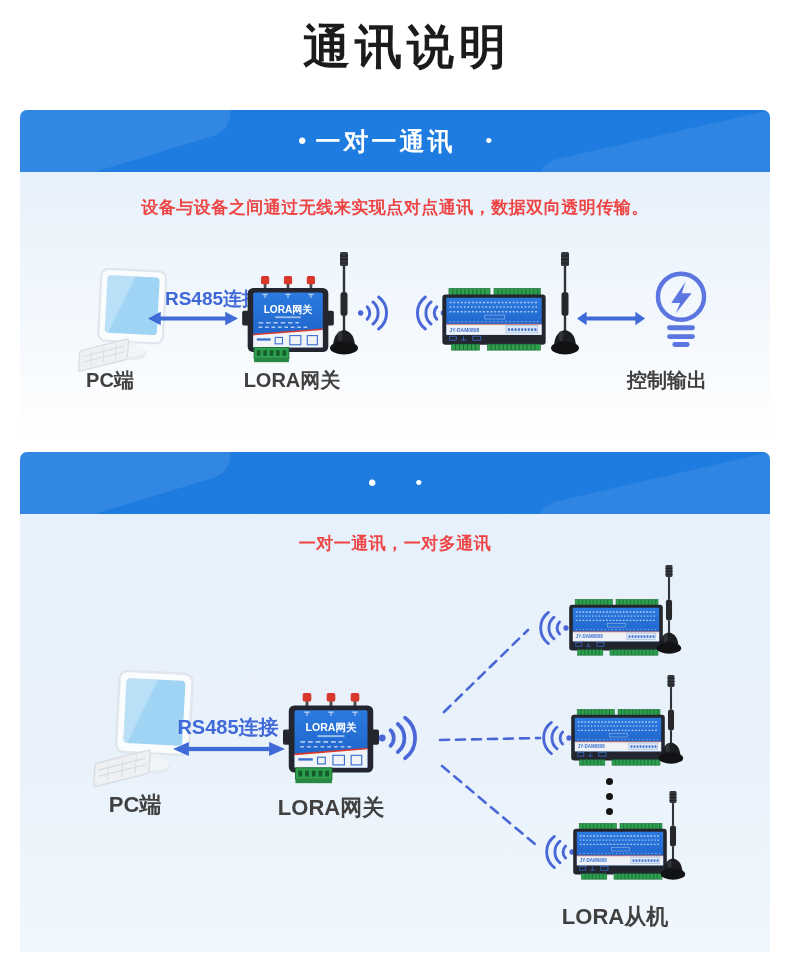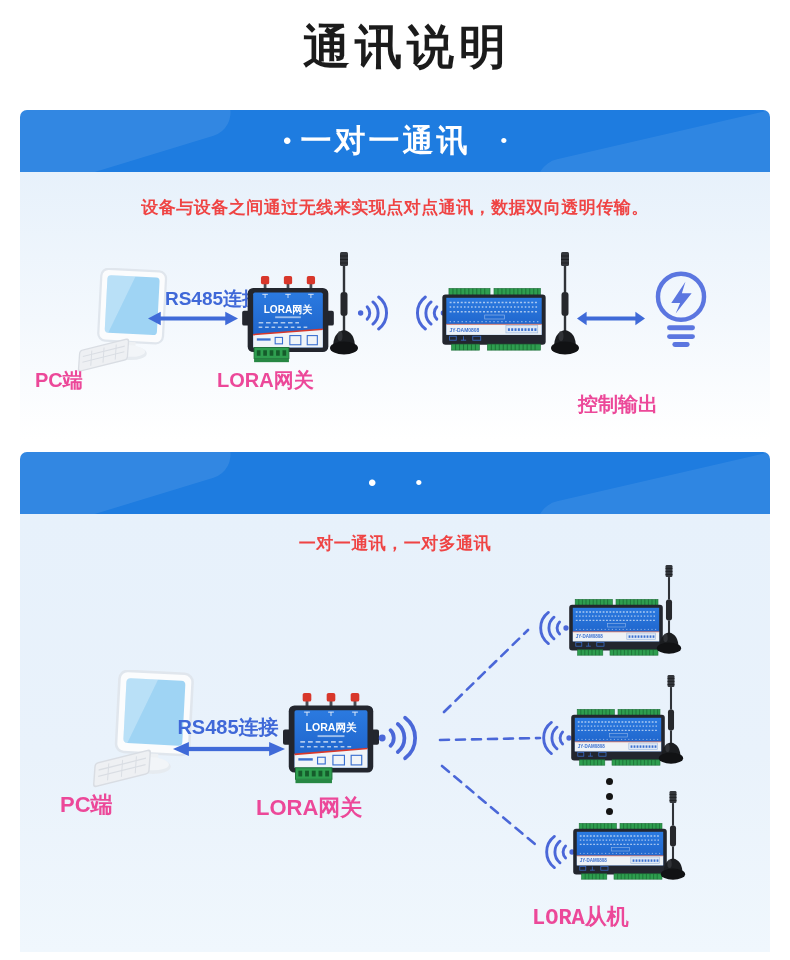--- a/index.html
+++ b/index.html
@@ -16,35 +16,35 @@
   #panel2{top:452px;height:500px;}
   .banner{
     position:absolute;top:0;left:0;right:0;height:62px;background:#1e7ce0;
     border-radius:7px 7px 0 0;display:flex;align-items:center;justify-content:center;
     overflow:hidden;color:#ffffff;z-index:2;
   }
   .banner .deco-a{position:absolute;left:-60px;top:-58px;width:265px;height:118px;
     background:rgba(255,255,255,.09);transform:rotate(-17deg);border-radius:24px;}
   .banner .deco-b{position:absolute;right:-70px;bottom:-66px;width:300px;height:108px;
     background:rgba(255,255,255,.08);transform:rotate(-13deg);border-radius:26px;}
-  .banner-text{font-size:31px;font-weight:800;letter-spacing:3px;position:relative;z-index:1;}
+  .banner-text{font-size:25px;font-weight:800;letter-spacing:3px;position:relative;z-index:1;}
   .dot-l{font-size:24px;margin-right:9px;position:relative;z-index:1;}
   .dot-r{font-size:19px;margin-left:30px;position:relative;z-index:1;}
   .body1{position:absolute;top:62px;left:0;right:0;bottom:0;
     background:linear-gradient(180deg,#e7f1fb 0%,#f3f8fd 55%,#ffffff 100%);}
   .body2{position:absolute;top:62px;left:0;right:0;bottom:0;
     background:linear-gradient(180deg,#e7f1fb 0%,#e9f2fb 55%,#f0f7fd 100%);}
   .desc{position:absolute;left:0;width:100%;margin:0;text-align:center;
     font-size:17px;font-weight:700;color:#ef4444;letter-spacing:.5px;z-index:3;}
   #panel1 .desc{top:86px;}
   #panel2 .desc{top:80px;}
   .abs{position:absolute;z-index:3;}
   .icon svg{width:100%;height:100%;display:block;}
   .flip svg{transform:scaleX(-1);}
-  .lbl{position:absolute;text-align:left;font-weight:800;color:#ec4899;z-index:3;}
+  .lbl{position:absolute;text-align:center;font-weight:800;color:#404040;z-index:3;}
   .lbl-s1{font-size:20px;}
   .lbl-s2{font-size:22px;}
   .rs485{position:absolute;text-align:center;font-weight:800;color:#3f68d8;z-index:3;}
   .arrow{position:absolute;color:#3f6ad8;z-index:3;}
   .arrow svg{width:100%;height:100%;display:block;}
   .wifi{color:#4a67d8;}
   .dots{position:absolute;display:flex;flex-direction:column;gap:8px;z-index:3;}
   .dots i{width:7px;height:7px;border-radius:50%;background:#141414;display:block;}
   .dash-svg{position:absolute;z-index:2;}
 </style>
@@ -276,21 +276,21 @@
     </div>
 
   <div class="abs icon" style="left:630px;top:154px;width:62px;height:92px;">
       <svg>
         <use href="#sym-bulb"></use>
       </svg>
     </div>
 
   <div class="lbl lbl-s1" style="left:15px;top:257px;width:150px;">PC端</div>
   <div class="lbl lbl-s1" style="left:197px;top:257px;width:150px;">LORA网关</div>
-  <div class="lbl lbl-s1" style="left:558px;top:257px;width:150px;margin-top:24px;">控制输出</div>
+  <div class="lbl lbl-s1" style="left:572px;top:257px;width:150px;">控制输出</div>
 </section>
 
 <section class="panel" id="panel2">
   <div class="banner">
     <i class="deco-a"></i>
     <i class="deco-b"></i>
     <span class="dot-l">•</span>
     <span class="dot-r">•</span>
   </div>
   <div class="body2"></div>
@@ -379,14 +379,14 @@
       </svg>
     </div>
   <div class="abs icon" style="left:640px;top:332px;width:26px;height:104px;">
       <svg>
         <use href="#sym-antenna"></use>
       </svg>
     </div>
 
   <div class="lbl lbl-s2" style="left:40px;top:338px;width:150px;">PC端</div>
   <div class="lbl lbl-s2" style="left:236px;top:341px;width:150px;">LORA网关</div>
-  <div class="lbl lbl-s2" style="left:512px;top:450px;width:190px;font-family:Liberation Mono, monospace;">LORA从机</div>
+  <div class="lbl lbl-s2" style="left:500px;top:450px;width:190px;">LORA从机</div>
 </section>
 
 </body></html>

